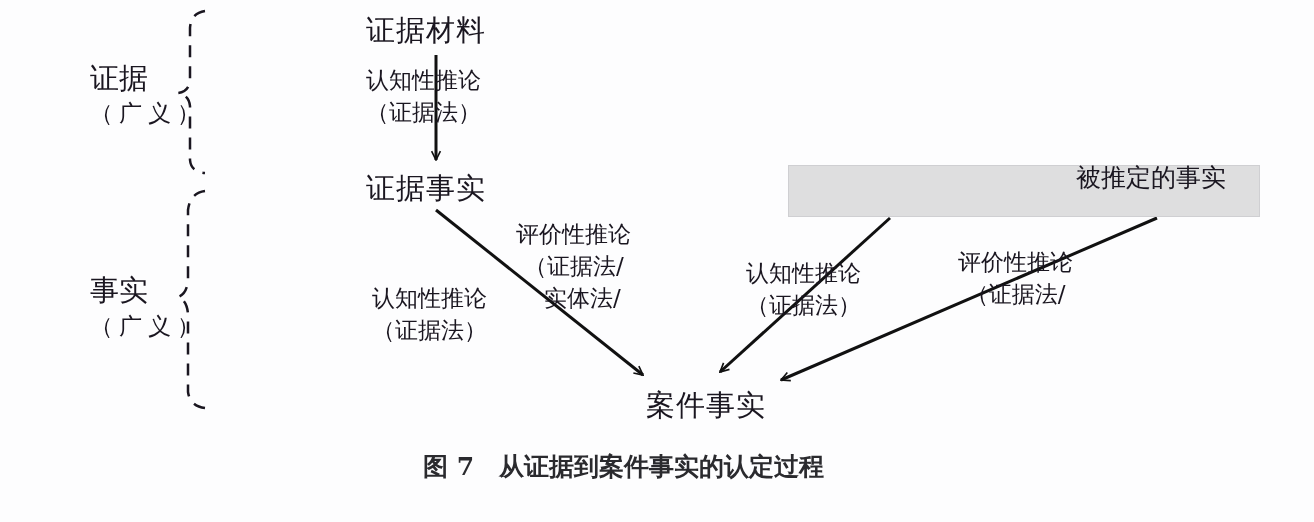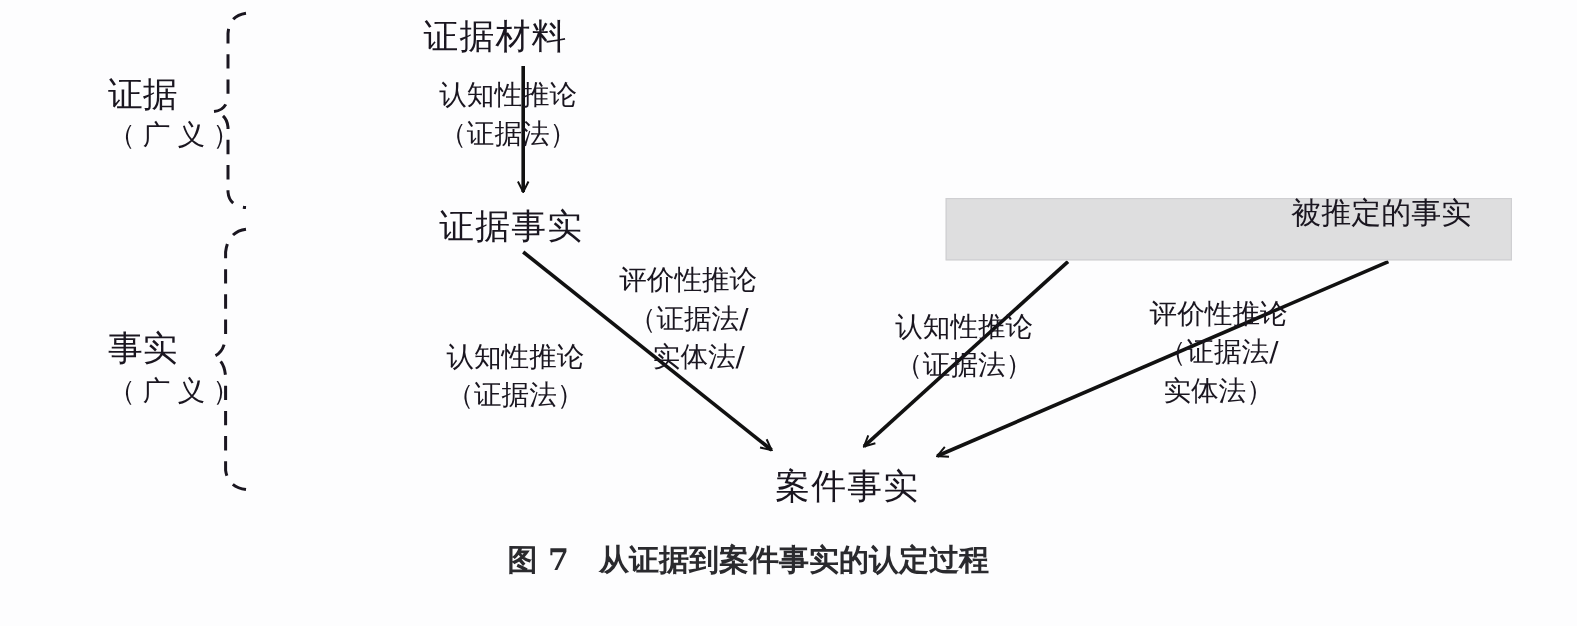--- a/index.html
+++ b/index.html
@@ -76,21 +76,21 @@
 
     <line x1="1157" y1="218" x2="781" y2="380" stroke="#111" stroke-width="3" marker-end="url(#arrowhead)"></line>
   </svg>
 
   <div class="lbl side" style="left:90px; top:64px;">证据</div>
   <div class="lbl side-sub" style="left:78px; top:102px;">（广义）</div>
 
   <div class="lbl side" style="left:90px; top:276px;">事实</div>
   <div class="lbl side-sub" style="left:78px; top:315px;">（广义）</div>
 
-  <div class="lbl node-lg" style="left:353px; top:16px;">证据材料</div>
+  <div class="lbl node-lg" style="left:366px; top:16px;">证据材料</div>
   <div class="lbl node-lg" style="left:366px; top:174px;">证据事实</div>
   <div class="lbl node-lg" style="left:646px; top:391px;">案件事实</div>
 
   <div class="gray-box"></div>
   <div class="lbl box-text" style="left:1076px; top:165px;">被推定的事实</div>
 
   <div class="lbl note" style="left:366px; top:64px;">
     <span class="line">认知性推论</span>
     <span class="line">（证据法）</span>
   </div>
@@ -107,18 +107,17 @@
   </div>
 
   <div class="lbl note" style="left:746px; top:257px;">
     <span class="line">认知性推论</span>
     <span class="line">（证据法）</span>
   </div>
 
   <div class="lbl note" style="left:958px; top:246px;">
     <span class="line">评价性推论</span>
     <span class="line">（证据法/</span>
-    <span class="line">实体法）</span>
   </div>
 
   <div class="lbl caption" style="left:423px; top:454px;">图 7　从证据到案件事实的认定过程</div>
 
 </div>
 
 </body></html>

